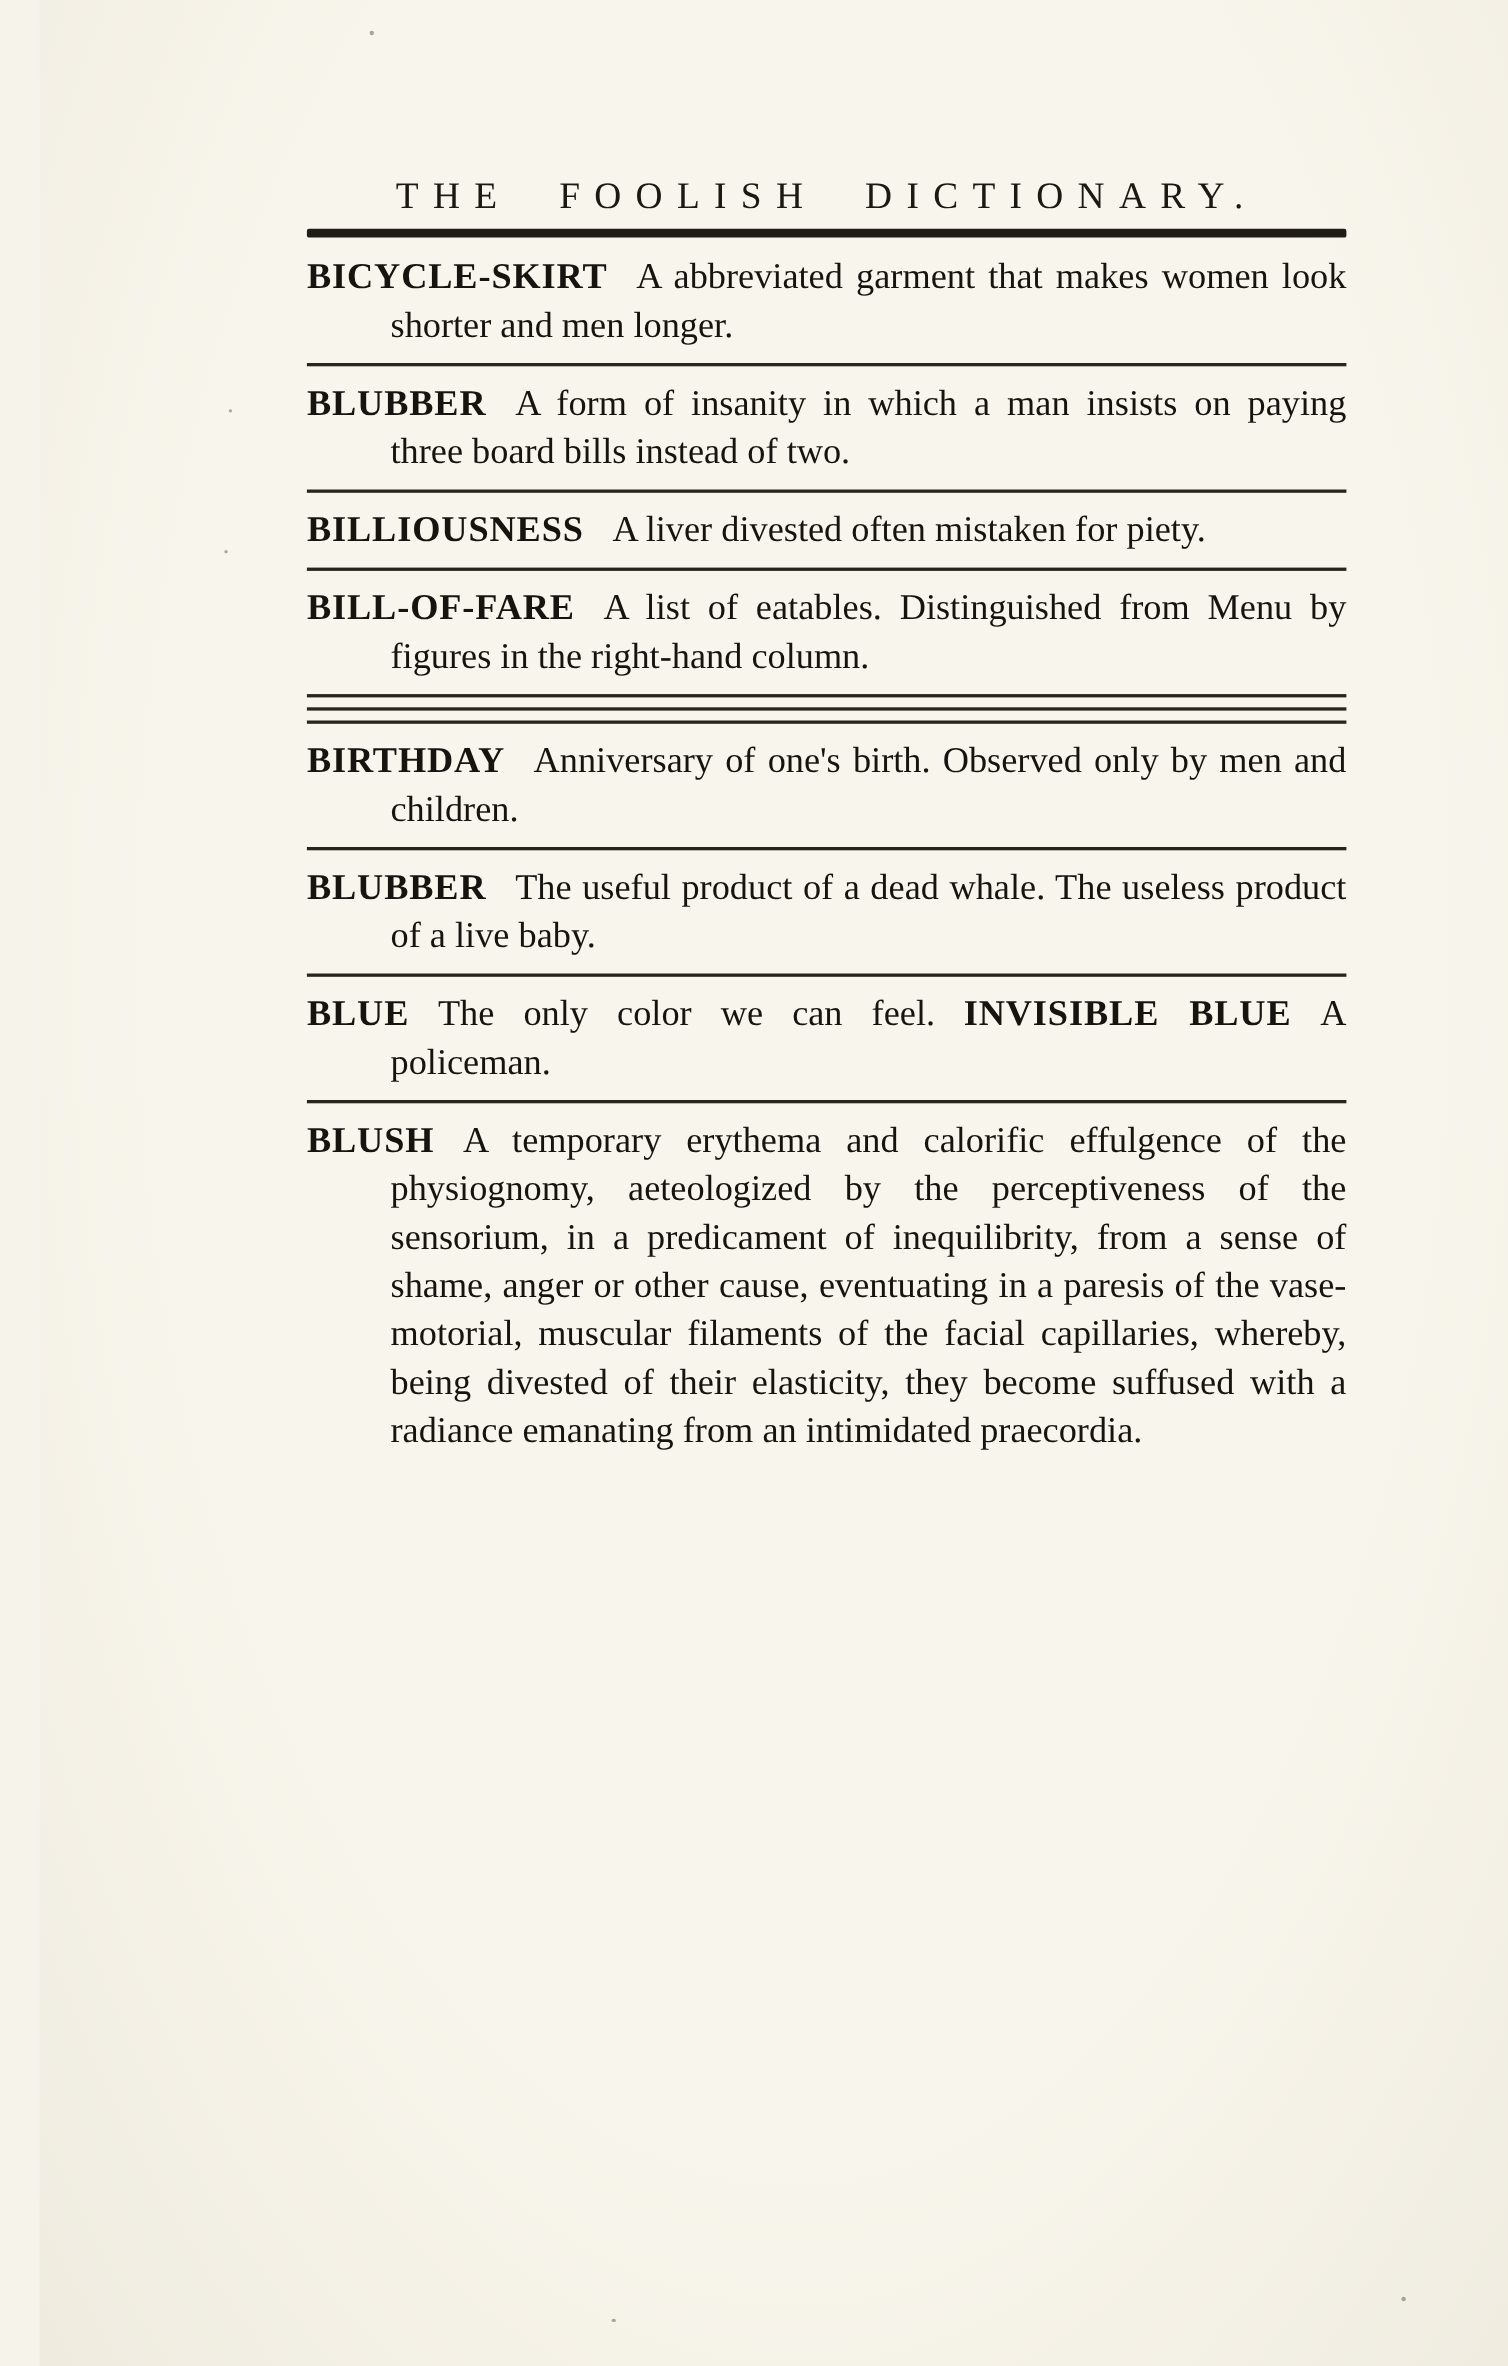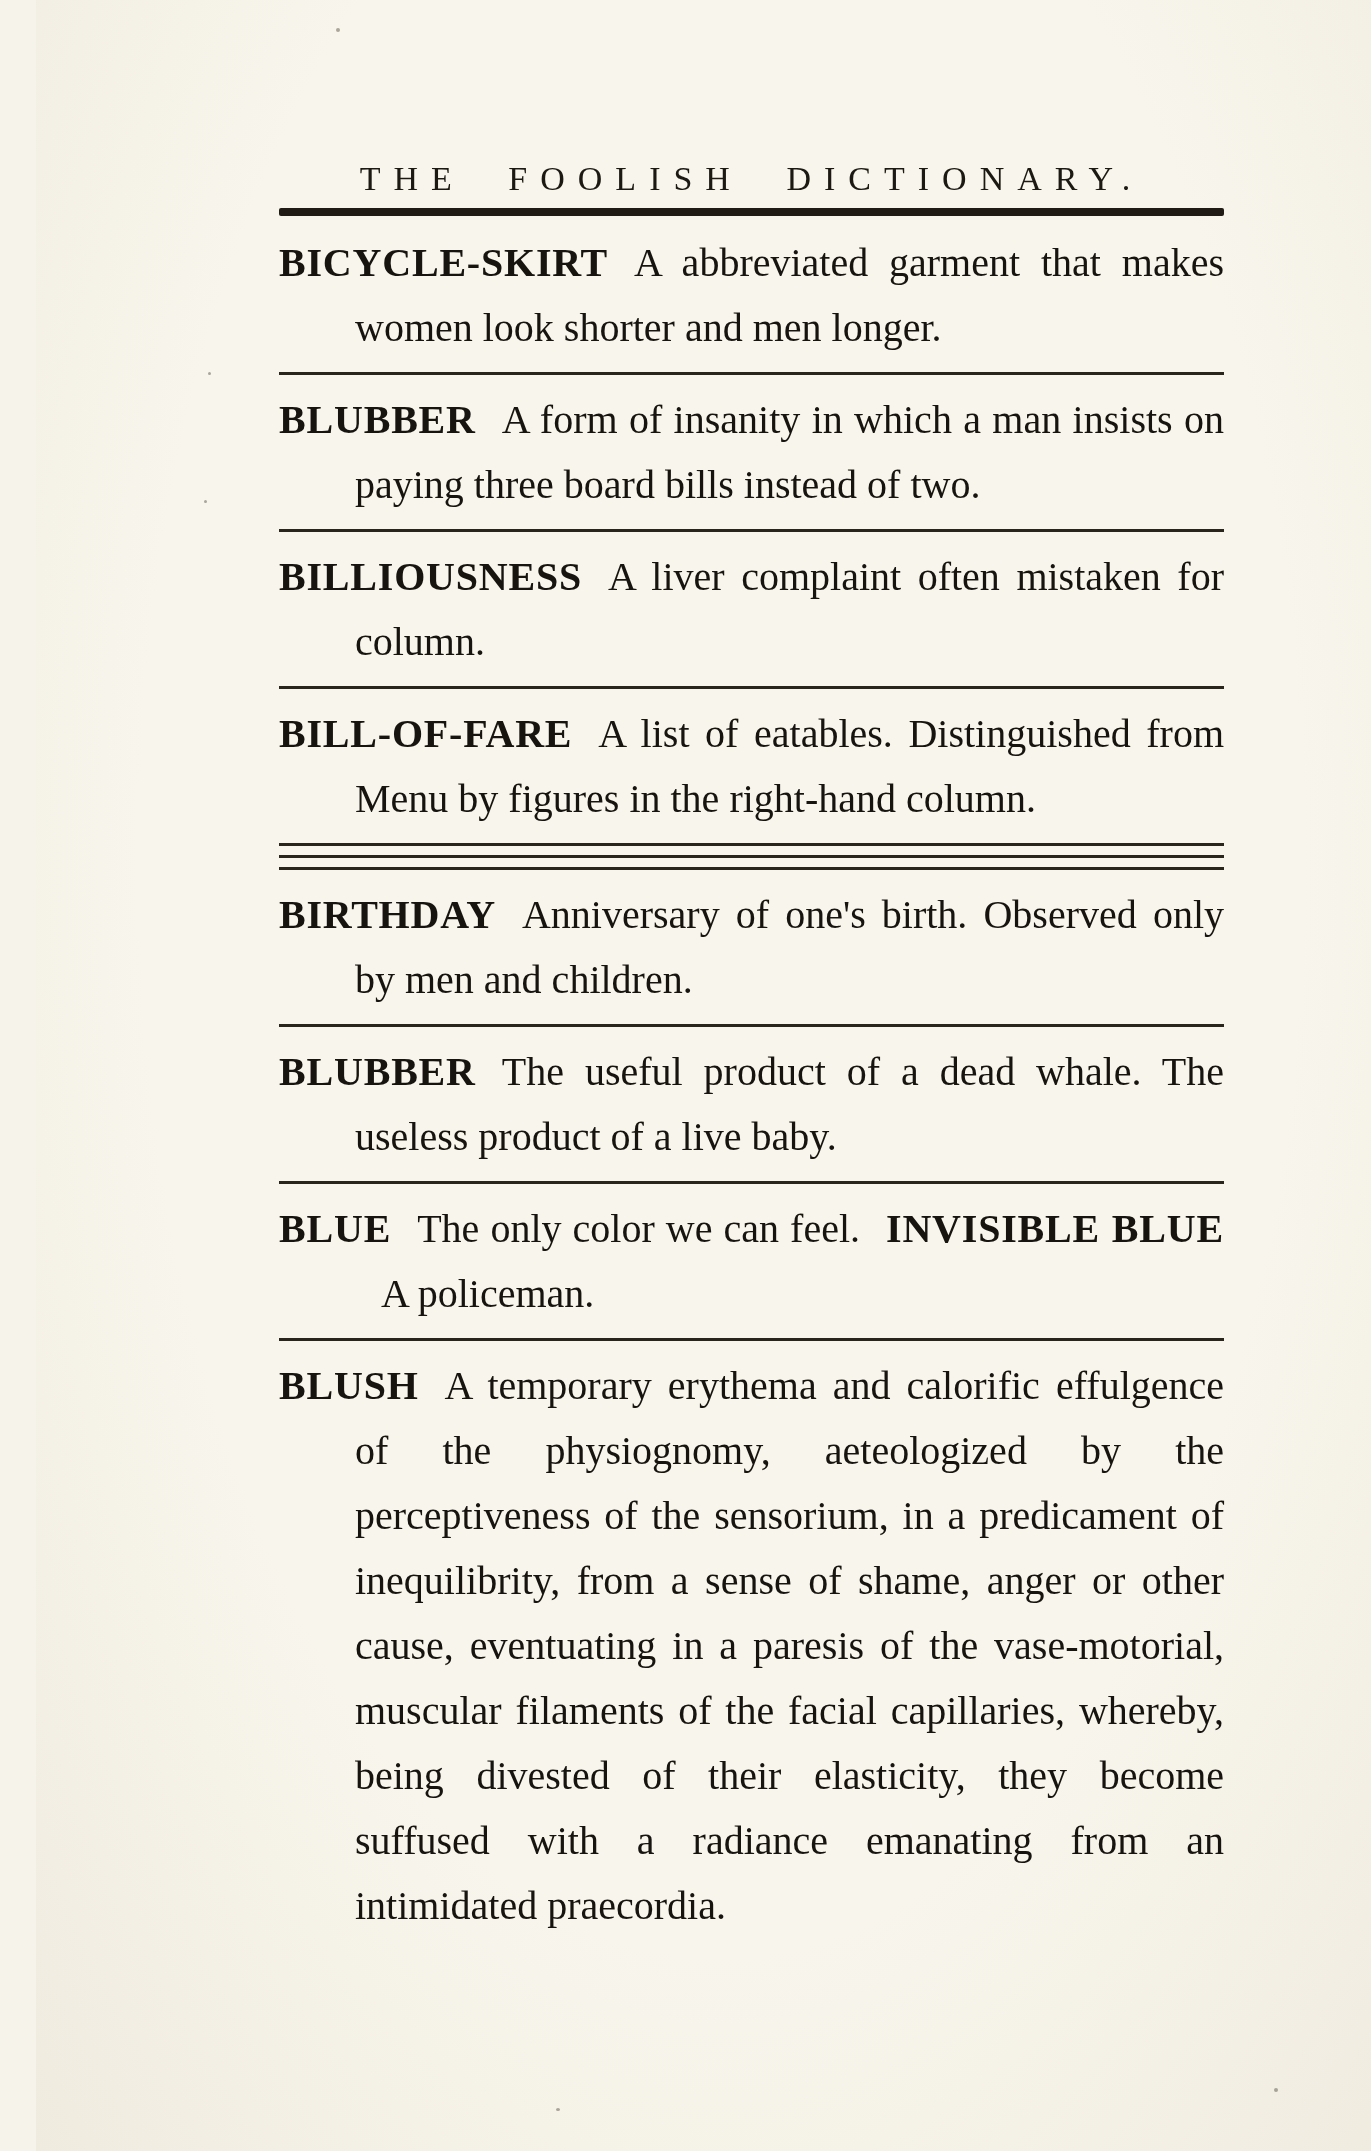--- a/index.html
+++ b/index.html
@@ -40,22 +40,22 @@
     margin: 0 0 10px 0;
     white-space: nowrap;
   }
   .header-rule {
     height: 8px;
     background: #201c15;
     border-radius: 2px;
     margin: 6px 0 14px 0;
   }
   .entry {
-    font-size: 40px;
-    line-height: 65px;
+    font-size: 33px;
+    line-height: 44px;
     text-align: justify;
     padding-left: 76px;
     text-indent: -76px;
     margin: 12px 0 12px 0;
   }
   .term {
     font-weight: bold;
     letter-spacing: 0.8px;
   }
   .gap {
@@ -84,21 +84,21 @@
 
     <h1 class="title">THE FOOLISH DICTIONARY.</h1>
     <div class="header-rule"></div>
 
     <p class="entry"><span class="term">BICYCLE-SKIRT</span><span class="gap"></span><span>A abbreviated garment that makes women look shorter and men longer.</span></p>
     <hr class="sep-rule">
 
     <p class="entry"><span class="term">BLUBBER</span><span class="gap"></span><span>A form of insanity in which a man insists on paying three board bills instead of two.</span></p>
     <hr class="sep-rule">
 
-    <p class="entry"><span class="term">BILLIOUSNESS</span><span class="gap"></span><span>A liver complaint often mistaken for column.</span></p>
+    <p class="entry"><span class="term">BILLIOUSNESS</span><span class="gap"></span><span>A liver divested often mistaken for piety.</span></p>
     <hr class="sep-rule">
 
     <p class="entry"><span class="term">BILL-OF-FARE</span><span class="gap"></span><span>A list of eatables.  Distinguished from Menu by figures in the right-hand column.</span></p>
     <hr class="sep-rule">
 
     <hr class="sep-rule">
 
     <hr class="sep-rule">
 
     <p class="entry"><span class="term">BIRTHDAY</span><span class="gap"></span><span>Anniversary of one's birth.  Observed only by men and children.</span></p>

